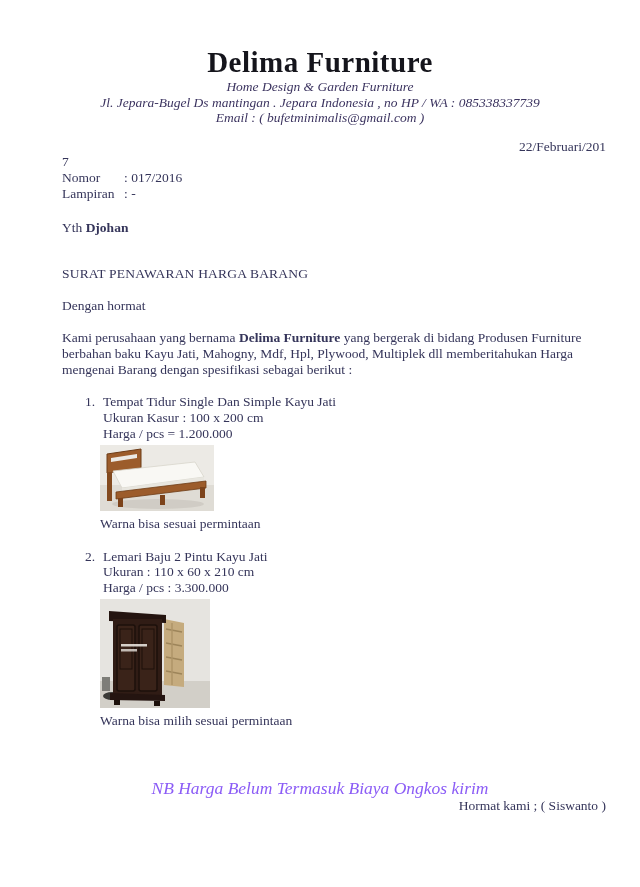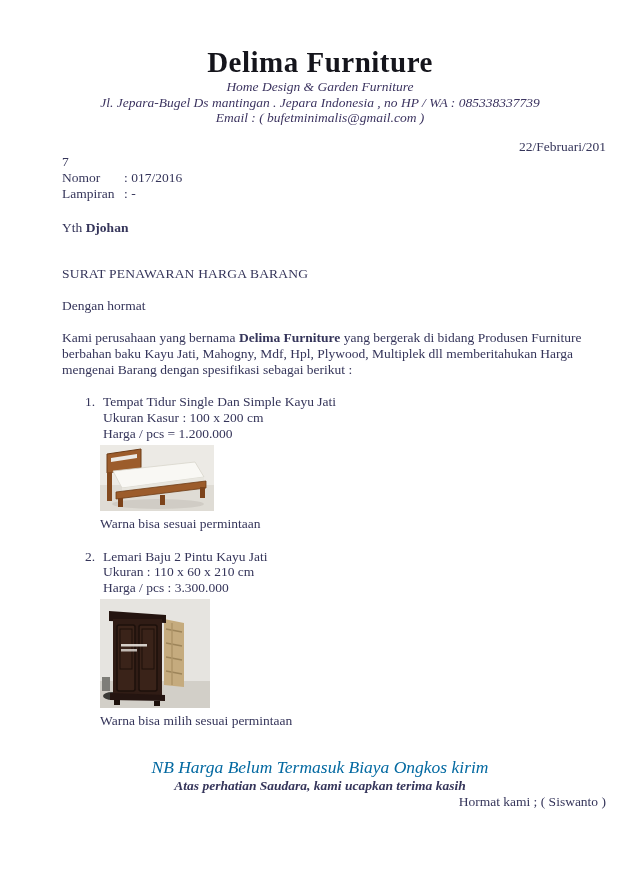--- a/index.html
+++ b/index.html
@@ -31,22 +31,22 @@
   .subject{margin-top:31px;letter-spacing:.2px;}
   .salutation{margin-top:16px;}
   .intro{margin-top:16px;max-width:545px;}
   .item{margin-top:17px;}
   .item-line{display:flex;}
   .item-num{width:18px;margin-left:23px;flex:0 0 aupx;}
   .item-body{flex:1;}
   .photo{display:block;margin:3px 0 5px 38px;}
   .caption{margin-left:38px;margin-top:2px;}
   .footer-nb{
-    margin-top:28px;text-align:center;font-style:italic;
-    font-size:17.5px;line-height:20px;color:#0369a1;margin-left:-28px;
+    margin-top:49px;text-align:center;font-style:italic;
+    font-size:17.5px;line-height:20px;color:#8b5cf6;margin-left:-28px;
   }
   .footer-thanks{
     text-align:center;font-style:italic;font-weight:bold;
     font-size:13.5px;line-height:16px;margin-left:-28px;margin-top:1px;
   }
   .footer-sign{text-align:right;margin-left:-28px;}
 </style>
 </head>
 <body>
 
@@ -164,16 +164,15 @@
 
       <polygon points="10,94 65,96 65,102 10,101" fill="#241410"></polygon>
       <rect x="14" y="101" width="6" height="5" fill="#1c100b"></rect>
       <rect x="54" y="102" width="6" height="5" fill="#1c100b"></rect>
     </svg>
 
     <div class="caption">Warna bisa milih sesuai permintaan</div>
   </div>
 
   <div class="footer-nb">NB Harga Belum Termasuk Biaya Ongkos kirim</div>
-  <div class="footer-thanks">Atas perhatian Saudara, kami ucapkan terima kasih</div>
   <div class="footer-sign">Hormat kami ; ( Siswanto )</div>
 
 </div>
 
 </body></html>

